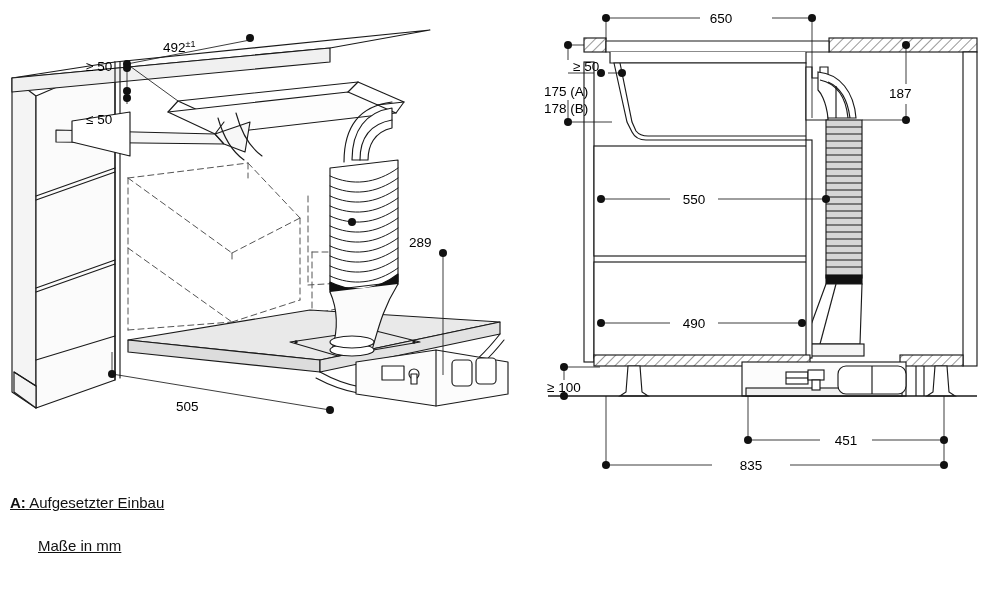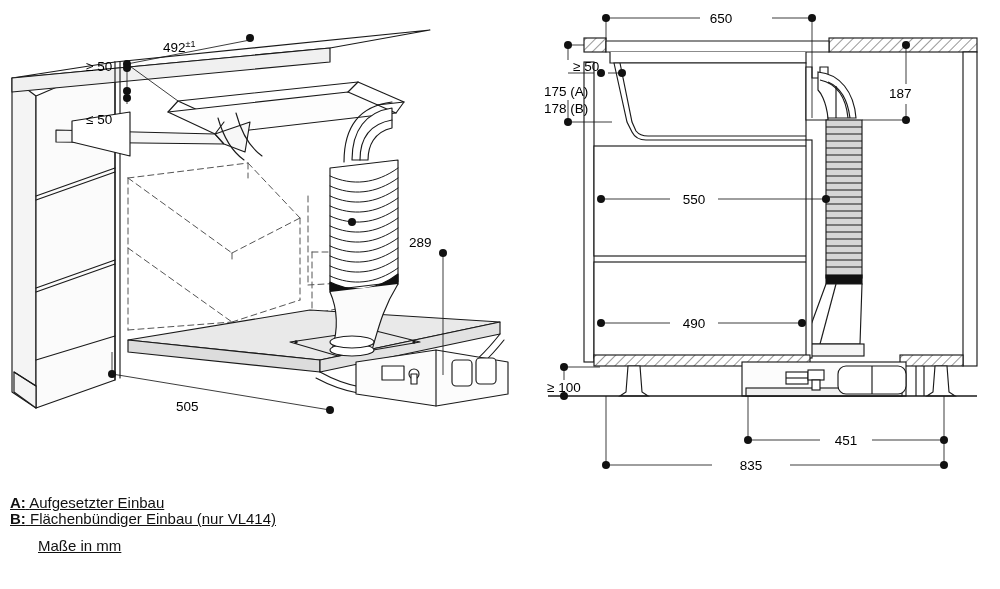--- a/index.html
+++ b/index.html
@@ -312,19 +312,15 @@
   <text class="dimtxt" x="694" y="328" text-anchor="middle">490</text>
   <text class="dimtxt" x="547" y="392">≥ 100</text>
   <text class="dimtxt" x="846" y="445" text-anchor="middle">451</text>
   <text class="dimtxt" x="751" y="470" text-anchor="middle">835</text>
 </svg>
 
 <div class="legend" id="legend-a">
   <b>A:</b>
   <span>Aufgesetzter Einbau</span>
 </div>
-<div class="legend" id="legend-b">
-  <b>B:</b>
-  <span>Flächenbündiger Einbau (nur VL414)</span>
+<div class="legend" id="legend-units">Maße in mm</div>
+
 </div>
-<div class="legend" id="legend-units">Maße in mm</div>
-
-</div>
 
 </body></html>

